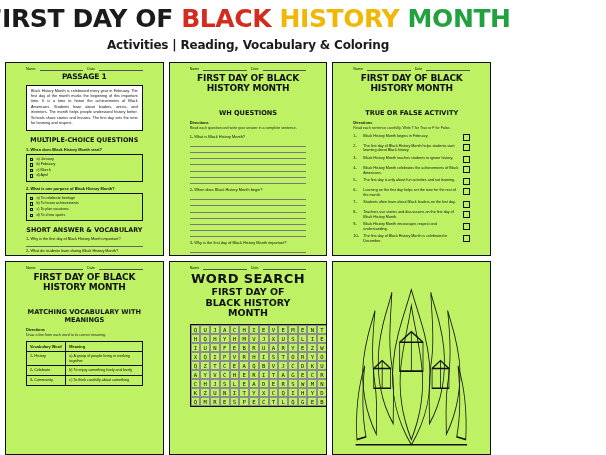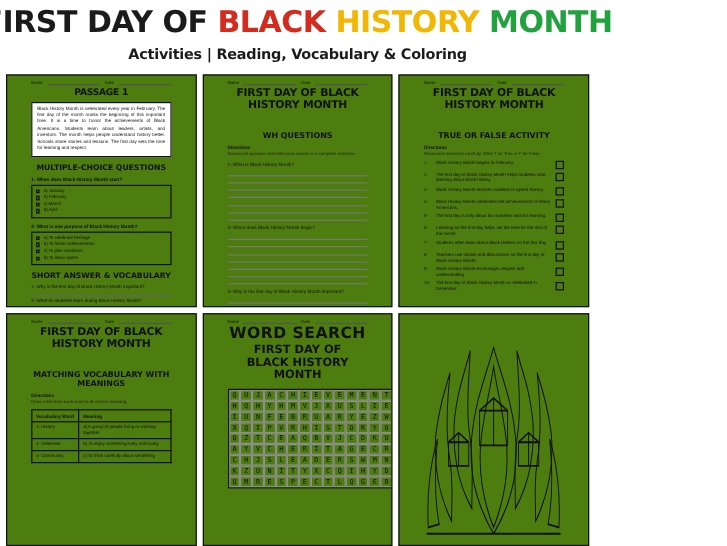--- a/index.html
+++ b/index.html
@@ -44,21 +44,21 @@
   .grid {
     position:absolute;
     left:5px; top:62px; right:5px; bottom:0;
     display:grid;
     grid-template-columns:repeat(3, 1fr);
     grid-template-rows:repeat(2, 1fr);
     gap:5px;
   }
   .sheet {
     position:relative;
-    background:#4d7c0f;
+    background:#bef264;
     border:1px solid #111;
     overflow:hidden;
     padding:4px 20px;
   }
   .sheet-inner { position:relative; width:100%; height:100%; }
 
   .nameline {
     font-size:3.6px; color:#111; margin-bottom:2px;
     display:flex; gap:4px;
   }

